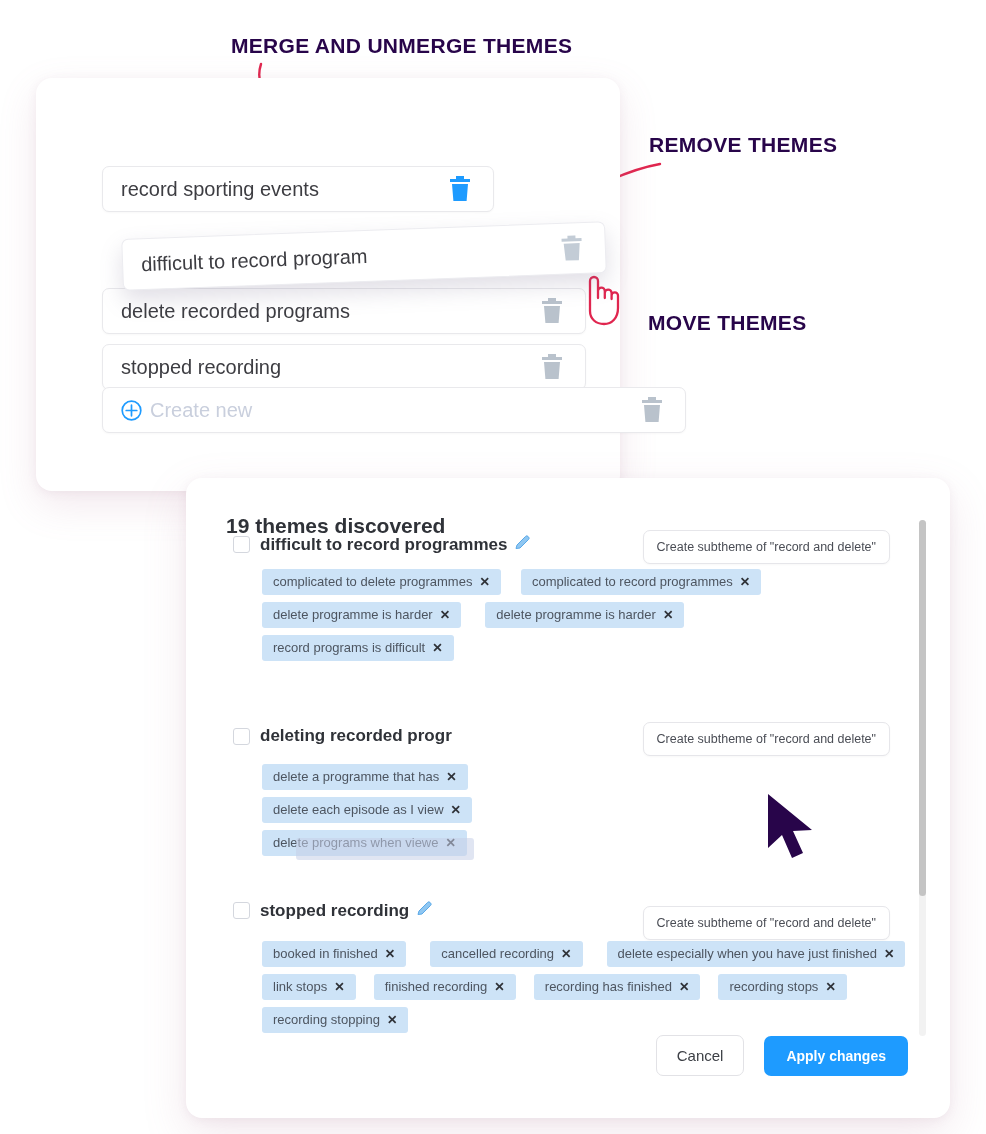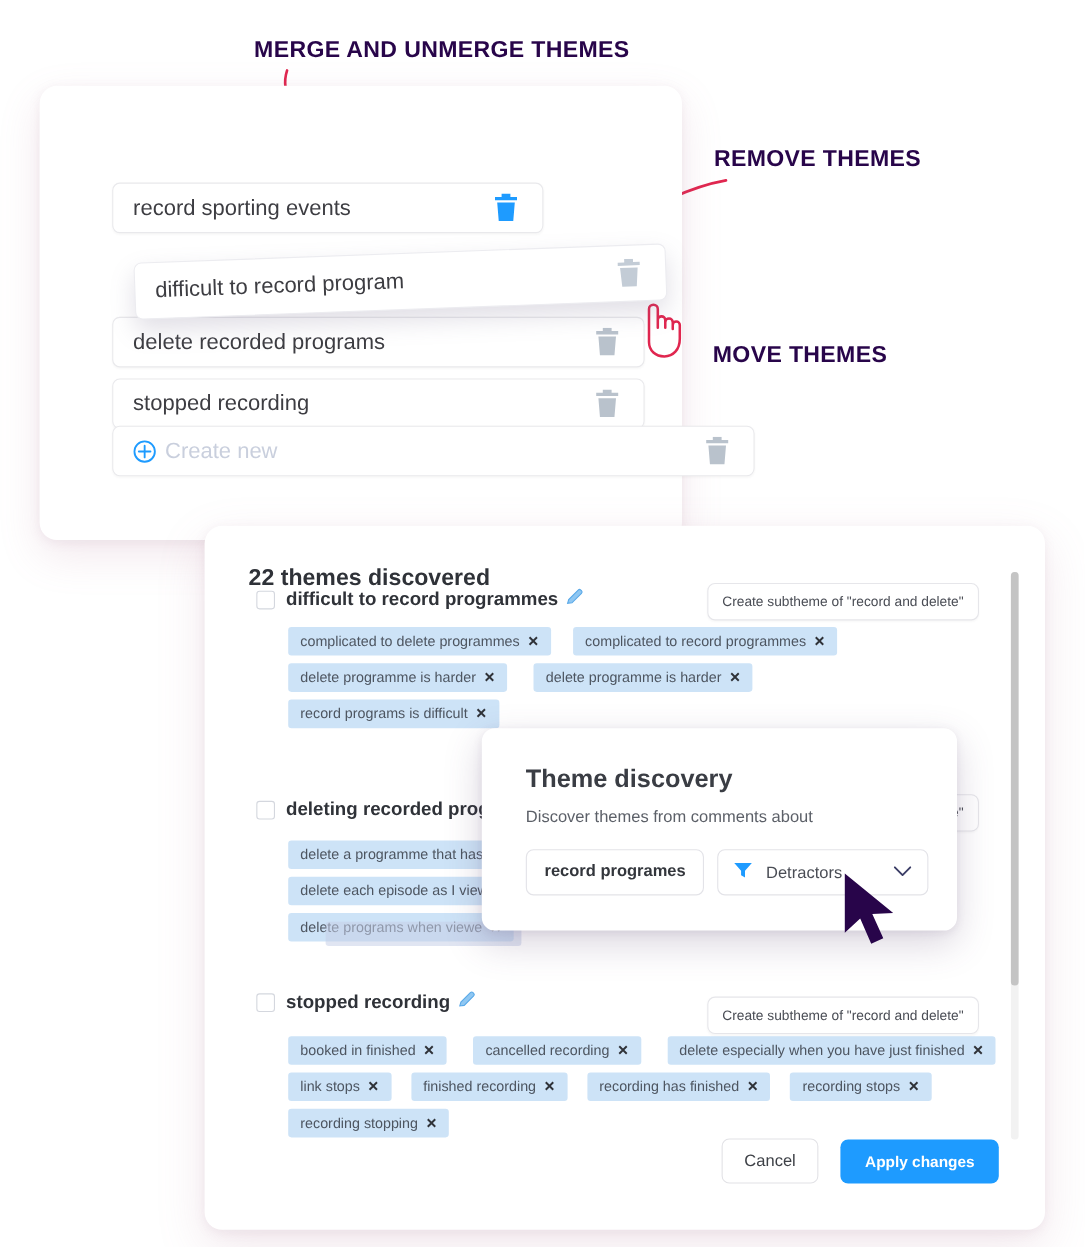--- a/index.html
+++ b/index.html
@@ -219,21 +219,21 @@
   </div>
 
   <div id="hand-cursor">
     <svg width="50" height="56" viewBox="0 0 50 56">
       <path d="M14 30 L14 9 a4 4 0 0 1 8 0 L22 26 L22 19 a3.4 3.4 0 0 1 6.8 0 L28.8 26 L28.8 21 a3.4 3.4 0 0 1 6.8 0 L35.6 27 L35.6 23.5 a3.2 3.2 0 0 1 6.4 0 L42 36 c0 10 -6 16 -14 16 c-8 0 -14 -5 -14 -13 z" fill="#ffffff" stroke="#e0264f" stroke-width="2.3" stroke-linejoin="round"></path>
     </svg>
   </div>
 
   <div id="bottom-panel">
 
-    <div id="panel-title">22 themes discovered</div>
+    <div id="panel-title">19 themes discovered</div>
 
     <div class="theme-block" style="top:56px;">
       <div class="theme-head">
         <span class="chk"></span>
         <span class="theme-name">difficult to record programmes</span>
         <span class="pencil">
           <svg width="17" height="17" viewBox="0 0 17 17">
             <path d="M2 14.5 L3 11 L11.6 2.4 a1.7 1.7 0 0 1 2.4 0 l0.6 0.6 a1.7 1.7 0 0 1 0 2.4 L6 14 z" fill="#8fc7f2" stroke="#5aa9e8" stroke-width="1"></path>
           </svg>
         </span>
@@ -355,40 +355,20 @@
     </div>
 
     <div id="footer">
       <button id="cancel-btn">Cancel</button>
       <button id="apply-btn">Apply changes</button>
     </div>
   </div>
 
   <div class="hidden-tag-strip"></div>
 
-  <div id="modal">
-    <div id="modal-title">Theme discovery</div>
-    <div id="modal-sub">Discover themes from comments about</div>
-    <div id="modal-controls">
-      <div id="topic-chip">record programes</div>
-      <div id="segment-select">
-        <span>
-          <svg width="17" height="16" viewBox="0 0 17 16">
-              <path fill="#1e9bff" d="M0.5 1.5h16l-6.2 7v6.2l-3.6-2.1V8.5z"></path>
-            </svg>
-        </span>
-        <span class="lbl">Detractors</span>
-        <span>
-          <svg width="17" height="11" viewBox="0 0 17 11">
-              <path d="M1.5 1.5 L8.5 8.5 L15.5 1.5" fill="none" stroke="#3b3d66" stroke-width="1.7" stroke-linecap="round" stroke-linejoin="round"></path>
-            </svg>
-        </span>
-      </div>
-    </div>
-  </div>
 
   <div id="mouse-cursor">
     <svg width="58" height="74" viewBox="0 0 58 74">
       <path d="M2,2 L2,56 L16,43 L26,66 L37,61 L27,39 L46,38 Z" fill="#28054a"></path>
     </svg>
   </div>
 
 </div>
 
 </body></html>

